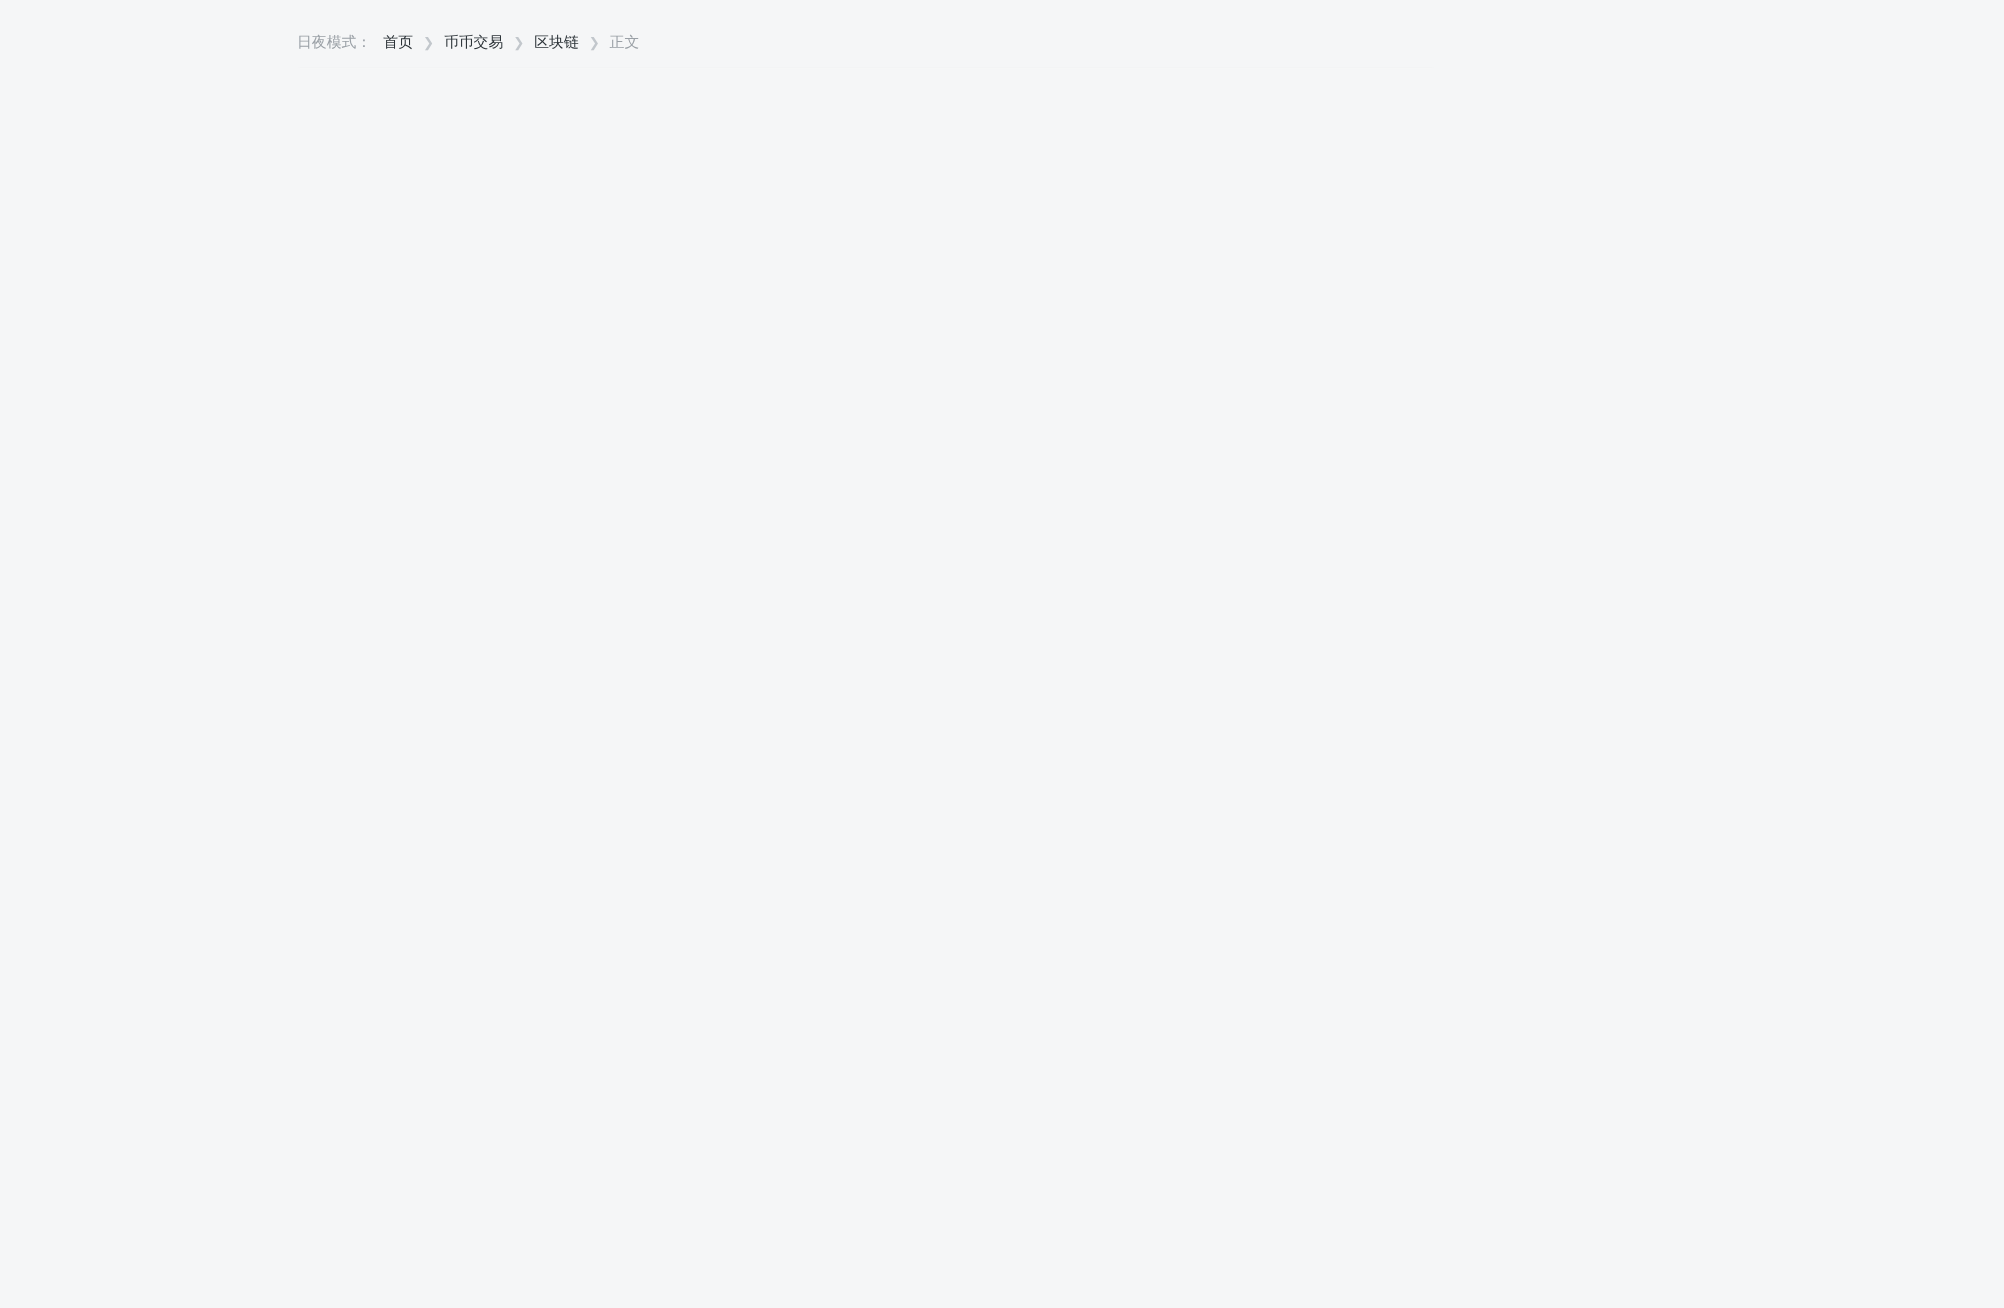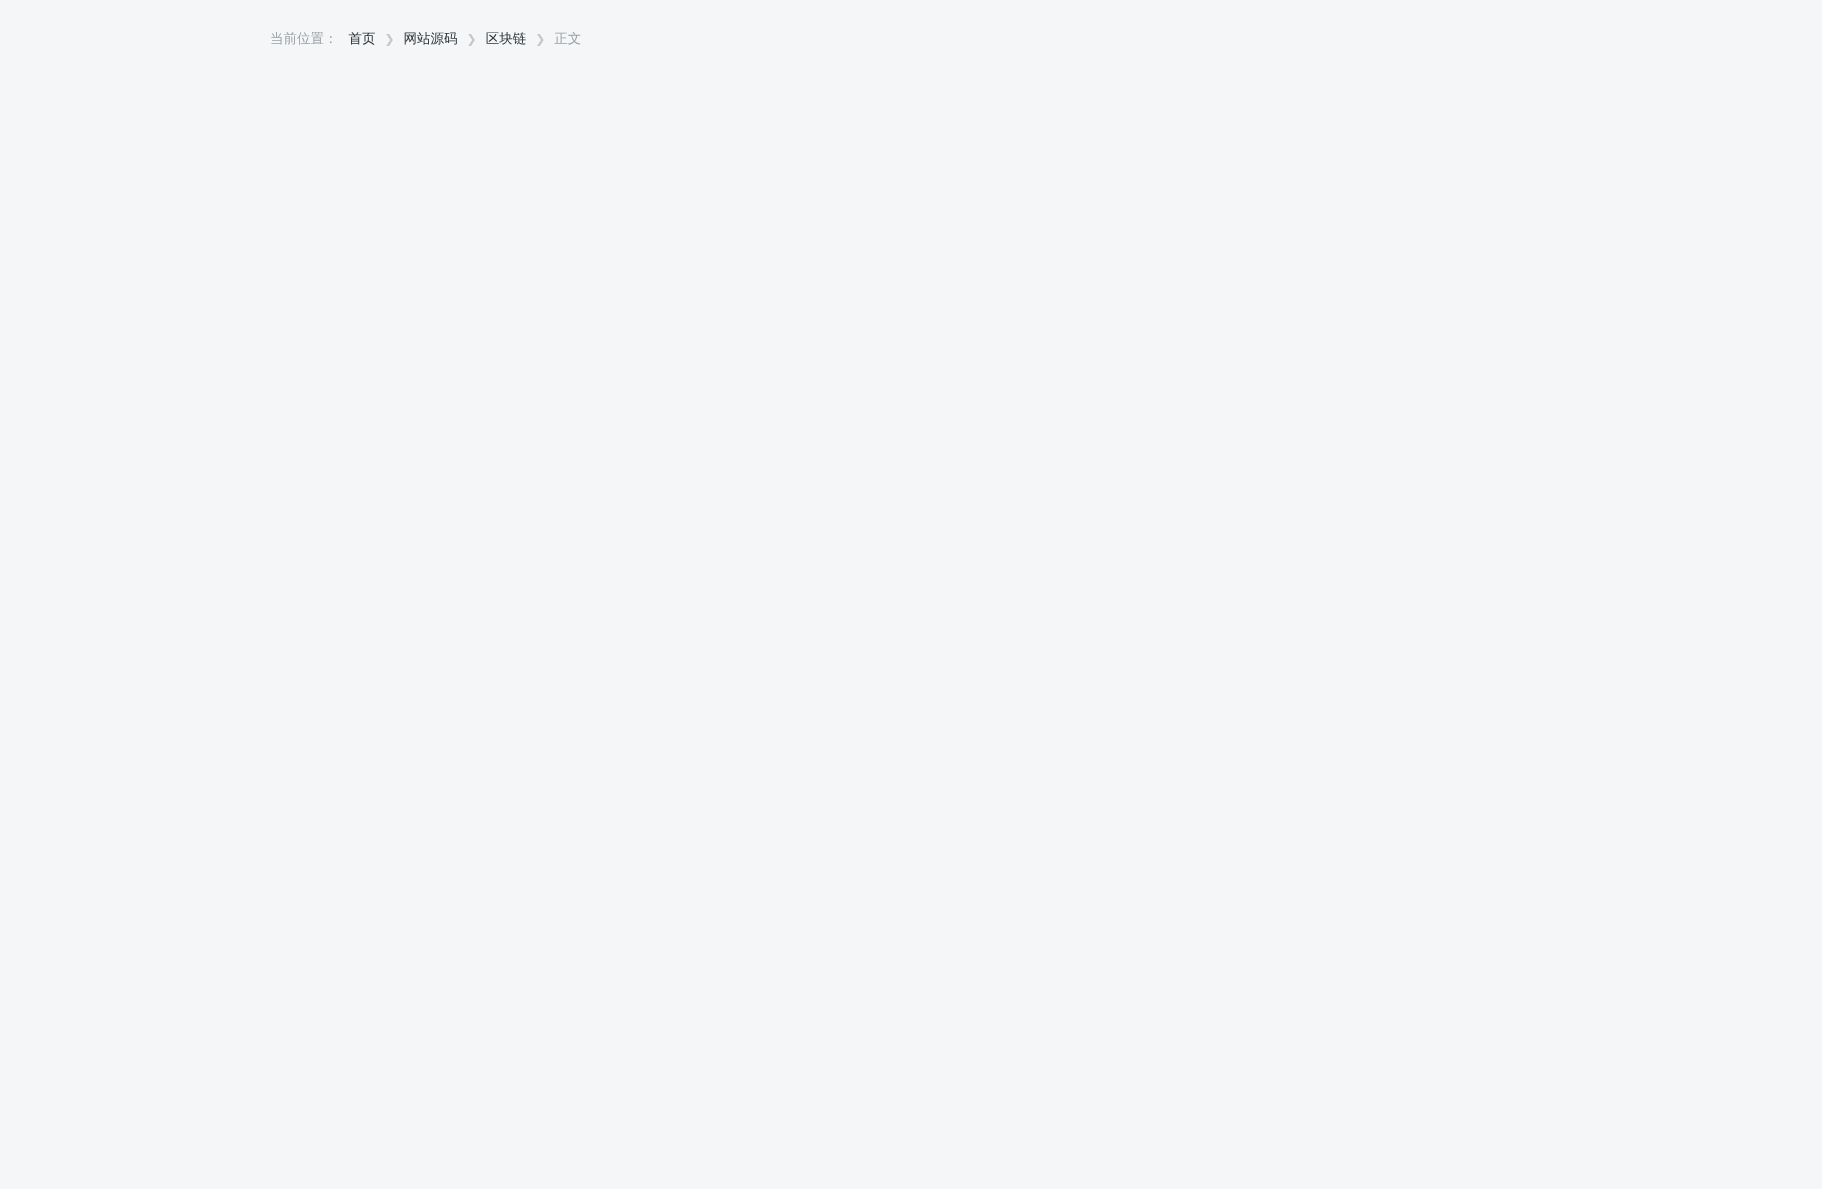--- a/index.html
+++ b/index.html
@@ -199,24 +199,24 @@
   }
   .lstats .s { display:flex; align-items:center; gap:4px; }
   svg { display:block; }
 </style>
 </head>
 <body>
 
 <div class="page">
 
   <div class="breadcrumb">
-    <span class="bc-label">当前位置：</span>
+    <span class="bc-label">日夜模式：</span>
     <a href="#">首页</a>
     <span class="sep">❯</span>
-    <a href="#">网站源码</a>
+    <a href="#">币币交易</a>
     <span class="sep">❯</span>
     <a href="#">区块链</a>
     <span class="sep">❯</span>
     <span class="cur">正文</span>
   </div>
 
   <div class="hero-card">
     <div class="hero-title">【黑色UI】8国多语言交易所源码+币币+秒合约+矿机+申购+多功能系统</div>
 
     <div class="hero-body">

